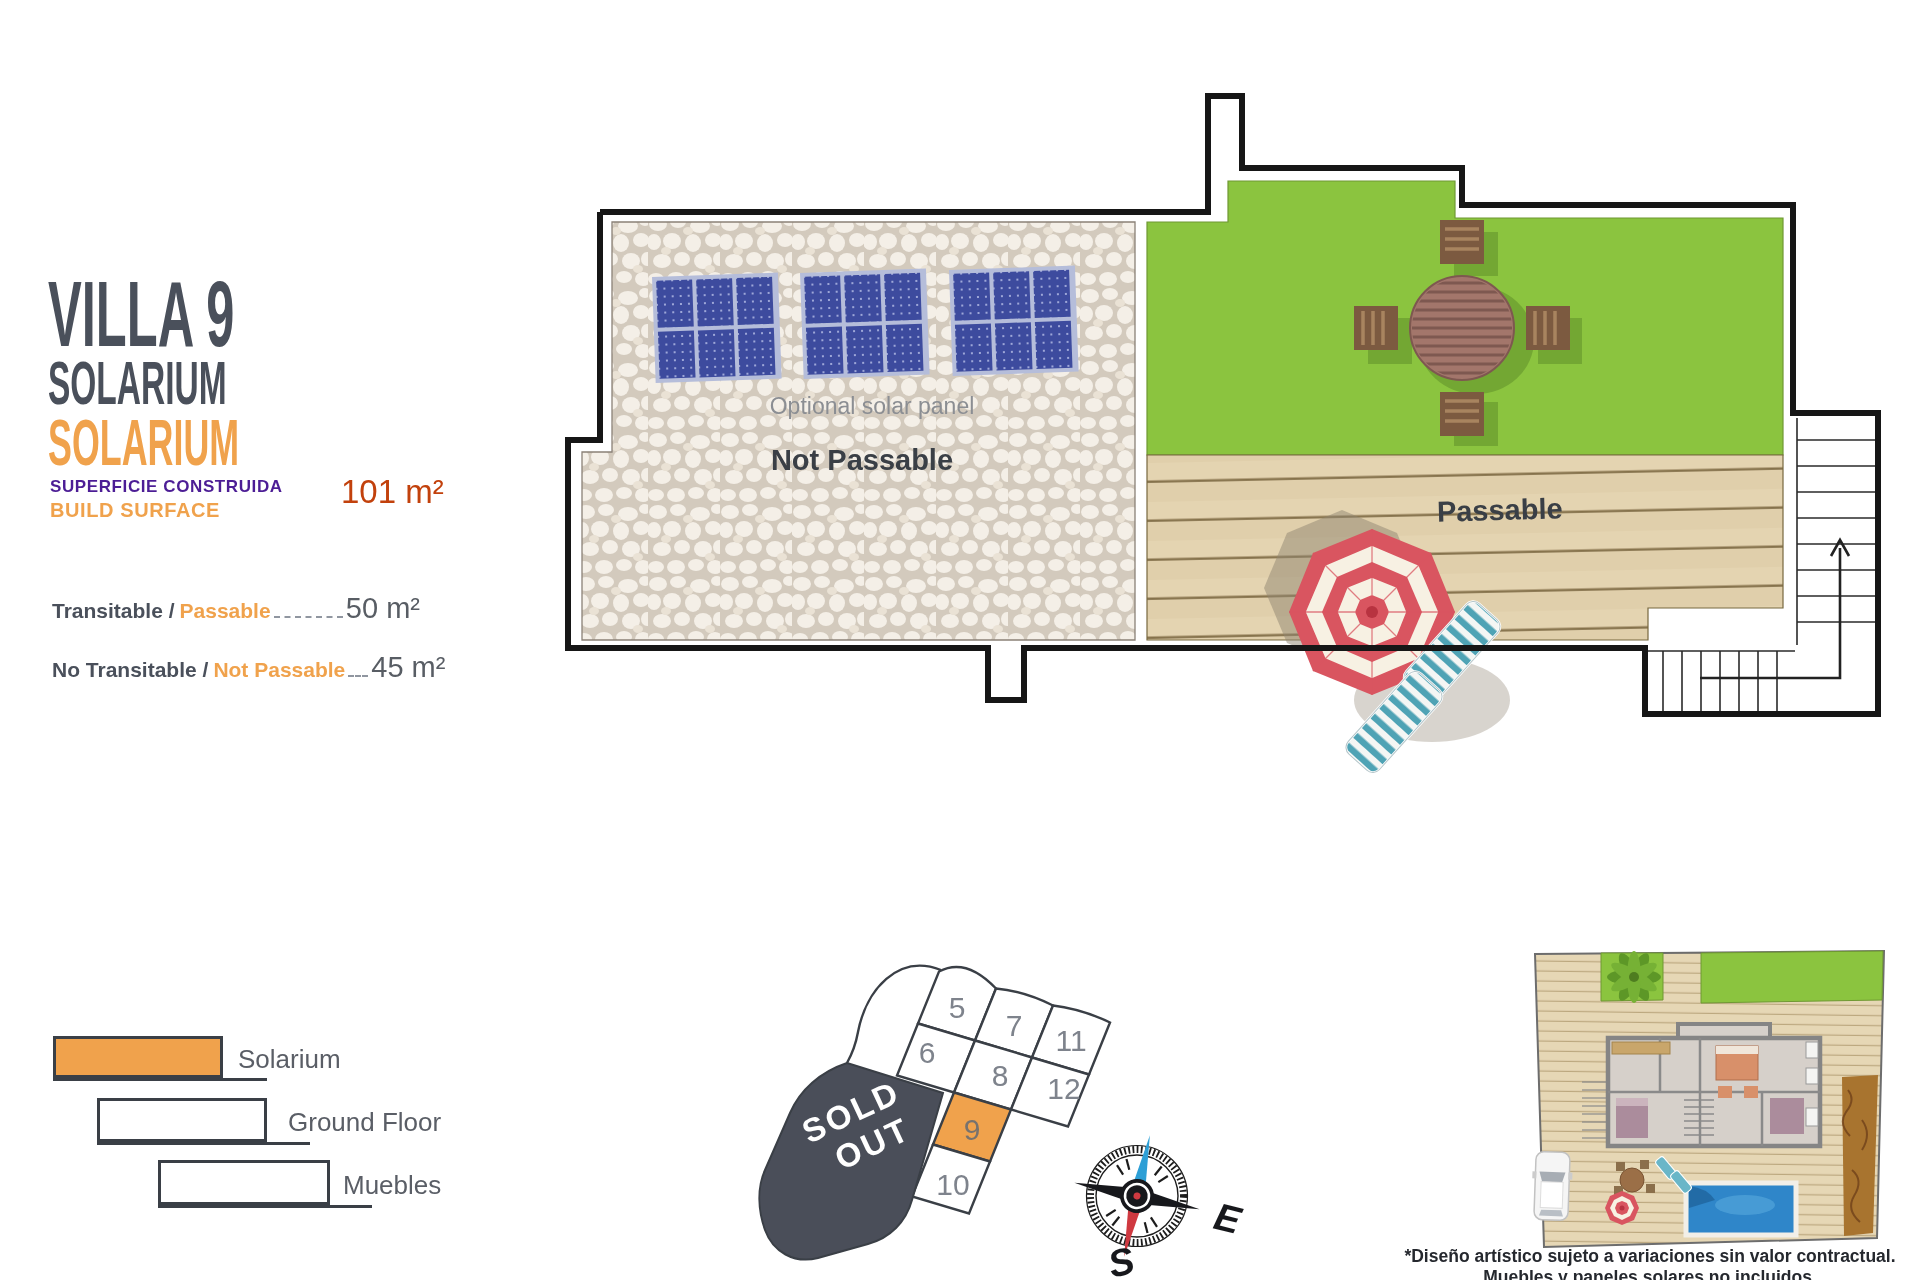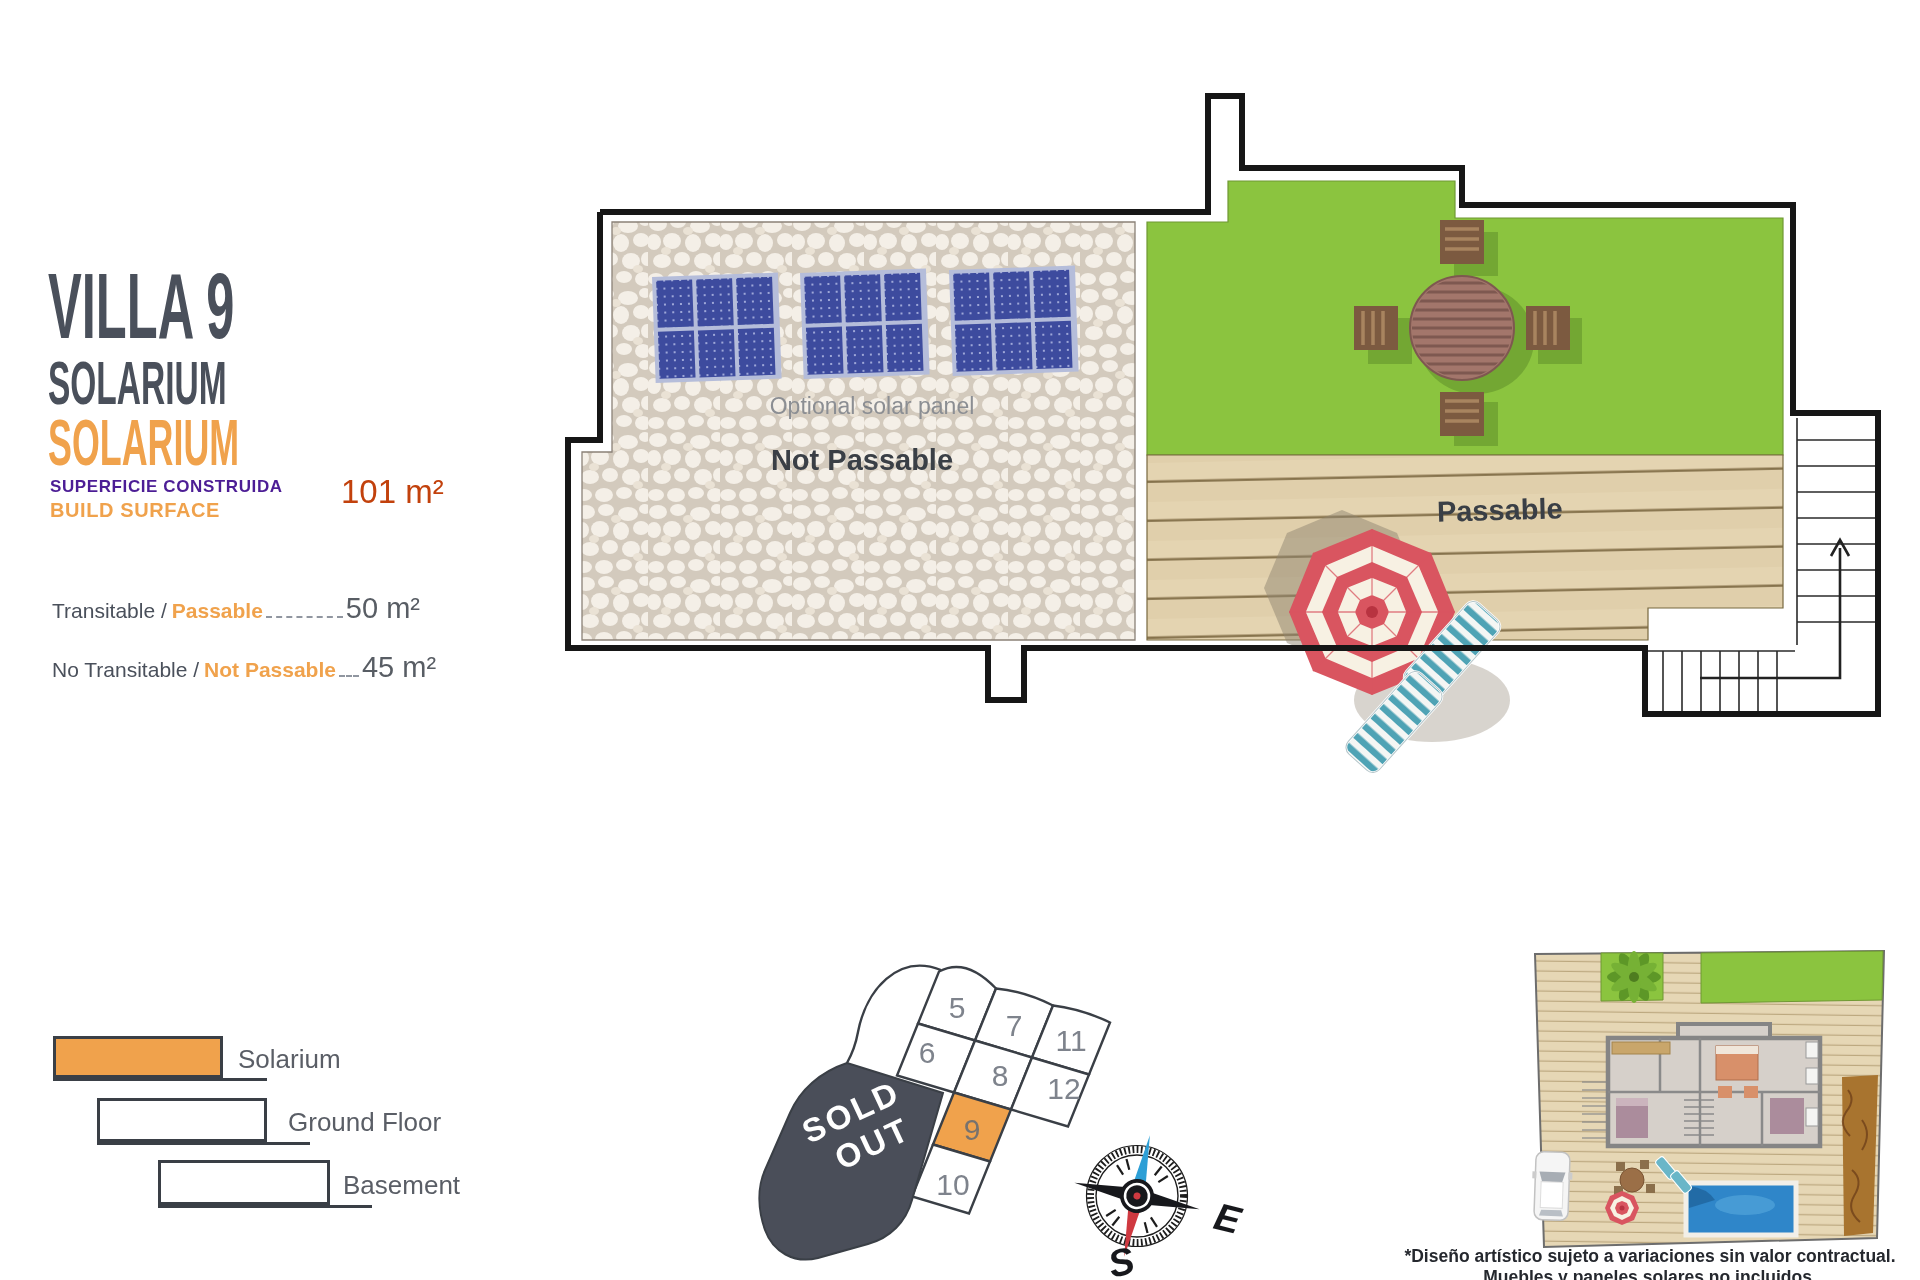--- a/index.html
+++ b/index.html
@@ -9,39 +9,39 @@
   
   .big-title{font-weight:bold;color:#4a505b;font-size:92px;line-height:1;white-space:nowrap;}
   .sub-gray{font-weight:bold;color:#4a505b;font-size:62px;line-height:1;white-space:nowrap;}
   .sub-orange{font-weight:bold;color:#f0a24c;font-size:64px;line-height:1;white-space:nowrap;}
   .squeeze{display:inline-block;transform-origin:0 50%;}
   .sx55{transform:scaleX(.55);} .sx54{transform:scaleX(.54);} .sx56{transform:scaleX(.56);}
   .surf-es{font-weight:bold;color:#4c1d95;font-size:17px;letter-spacing:.6px;}
   .surf-en{font-weight:bold;color:#f0a24c;font-size:20px;letter-spacing:.6px;}
   .surf-val{color:#c2410c;font-size:33px;margin-left:15px;}
   .area-row{display:flex;align-items:flex-end;width:368px;}
-  .area-row .es{color:#4a505b;font-size:21px;font-weight:400;white-space:pre;}
+  .area-row .es{color:#4a505b;font-size:21px;font-weight:700;white-space:pre;}
   .area-row .en{color:#f0a24c;font-size:21px;font-weight:600;margin-left:5px;white-space:nowrap;}
   .area-row .leader{flex:1;border-bottom:2px dashed #9096a0;margin:0 3px 5px 3px;min-width:20px;}
   .area-row .val{color:#585d64;font-size:29px;line-height:1;white-space:nowrap;}
   
   .swatch{box-sizing:border-box;border:3px solid #3a3f46;background:#fff;}
   .swatch.orange{background:#f0a24c;}
   .legend-line{height:0;border-bottom:3px solid #3a3f46;}
   .legend-label{color:#5a5e66;font-size:26px;line-height:1;white-space:nowrap;}
   
   .disclaimer{width:520px;text-align:center;color:#25282e;font-size:17.5px;font-weight:bold;line-height:21px;}
   svg text{font-family:"Liberation Sans",sans-serif;}
 </style>
 </head>
 <body>
 
 <div id="app">
 
-  <div class="abs" style="left:48px;top:260px;">
+  <div class="abs" style="left:48px;top:268px;">
     <span class="big-title squeeze sx55">VILLA 9</span>
   </div>
   <div class="abs" style="left:48px;top:352px;">
     <span class="sub-gray squeeze sx54">SOLARIUM</span>
   </div>
   <div class="abs" style="left:48px;top:411px;">
     <span class="sub-orange squeeze sx56">SOLARIUM</span>
   </div>
   <div class="abs surf-es" style="left:50px;top:477px;">SUPERFICIE CONSTRUIDA</div>
   <div class="abs surf-en" style="left:50px;top:499px;">BUILD SURFACE</div>
@@ -64,21 +64,21 @@
     <div class="abs swatch orange" style="left:53px;top:1036px;width:170px;height:42px;"></div>
     <div class="abs legend-line" style="left:53px;top:1078px;width:214px;"></div>
     <div class="abs legend-label" style="left:238px;top:1046px;">Solarium</div>
 
     <div class="abs swatch" style="left:97px;top:1098px;width:170px;height:44px;"></div>
     <div class="abs legend-line" style="left:97px;top:1142px;width:213px;"></div>
     <div class="abs legend-label" style="left:288px;top:1109px;">Ground Floor</div>
 
     <div class="abs swatch" style="left:158px;top:1160px;width:172px;height:45px;"></div>
     <div class="abs legend-line" style="left:158px;top:1205px;width:214px;"></div>
-    <div class="abs legend-label" style="left:343px;top:1172px;">Basement</div>
+    <div class="abs legend-label" style="left:343px;top:1172px;">Muebles</div>
   </div>
 
   <div class="abs disclaimer" style="left:1390px;top:1246px;">
     <div>*Diseño artístico sujeto a variaciones sin valor contractual.</div>
     <div>Muebles y paneles solares no incluidos.</div>
   </div>
 
   <svg class="abs" style="left:0;top:0;" width="1920" height="1280" viewBox="0 0 1920 1280">
     <defs>
       <pattern id="stones" width="72" height="72" patternUnits="userSpaceOnUse">

